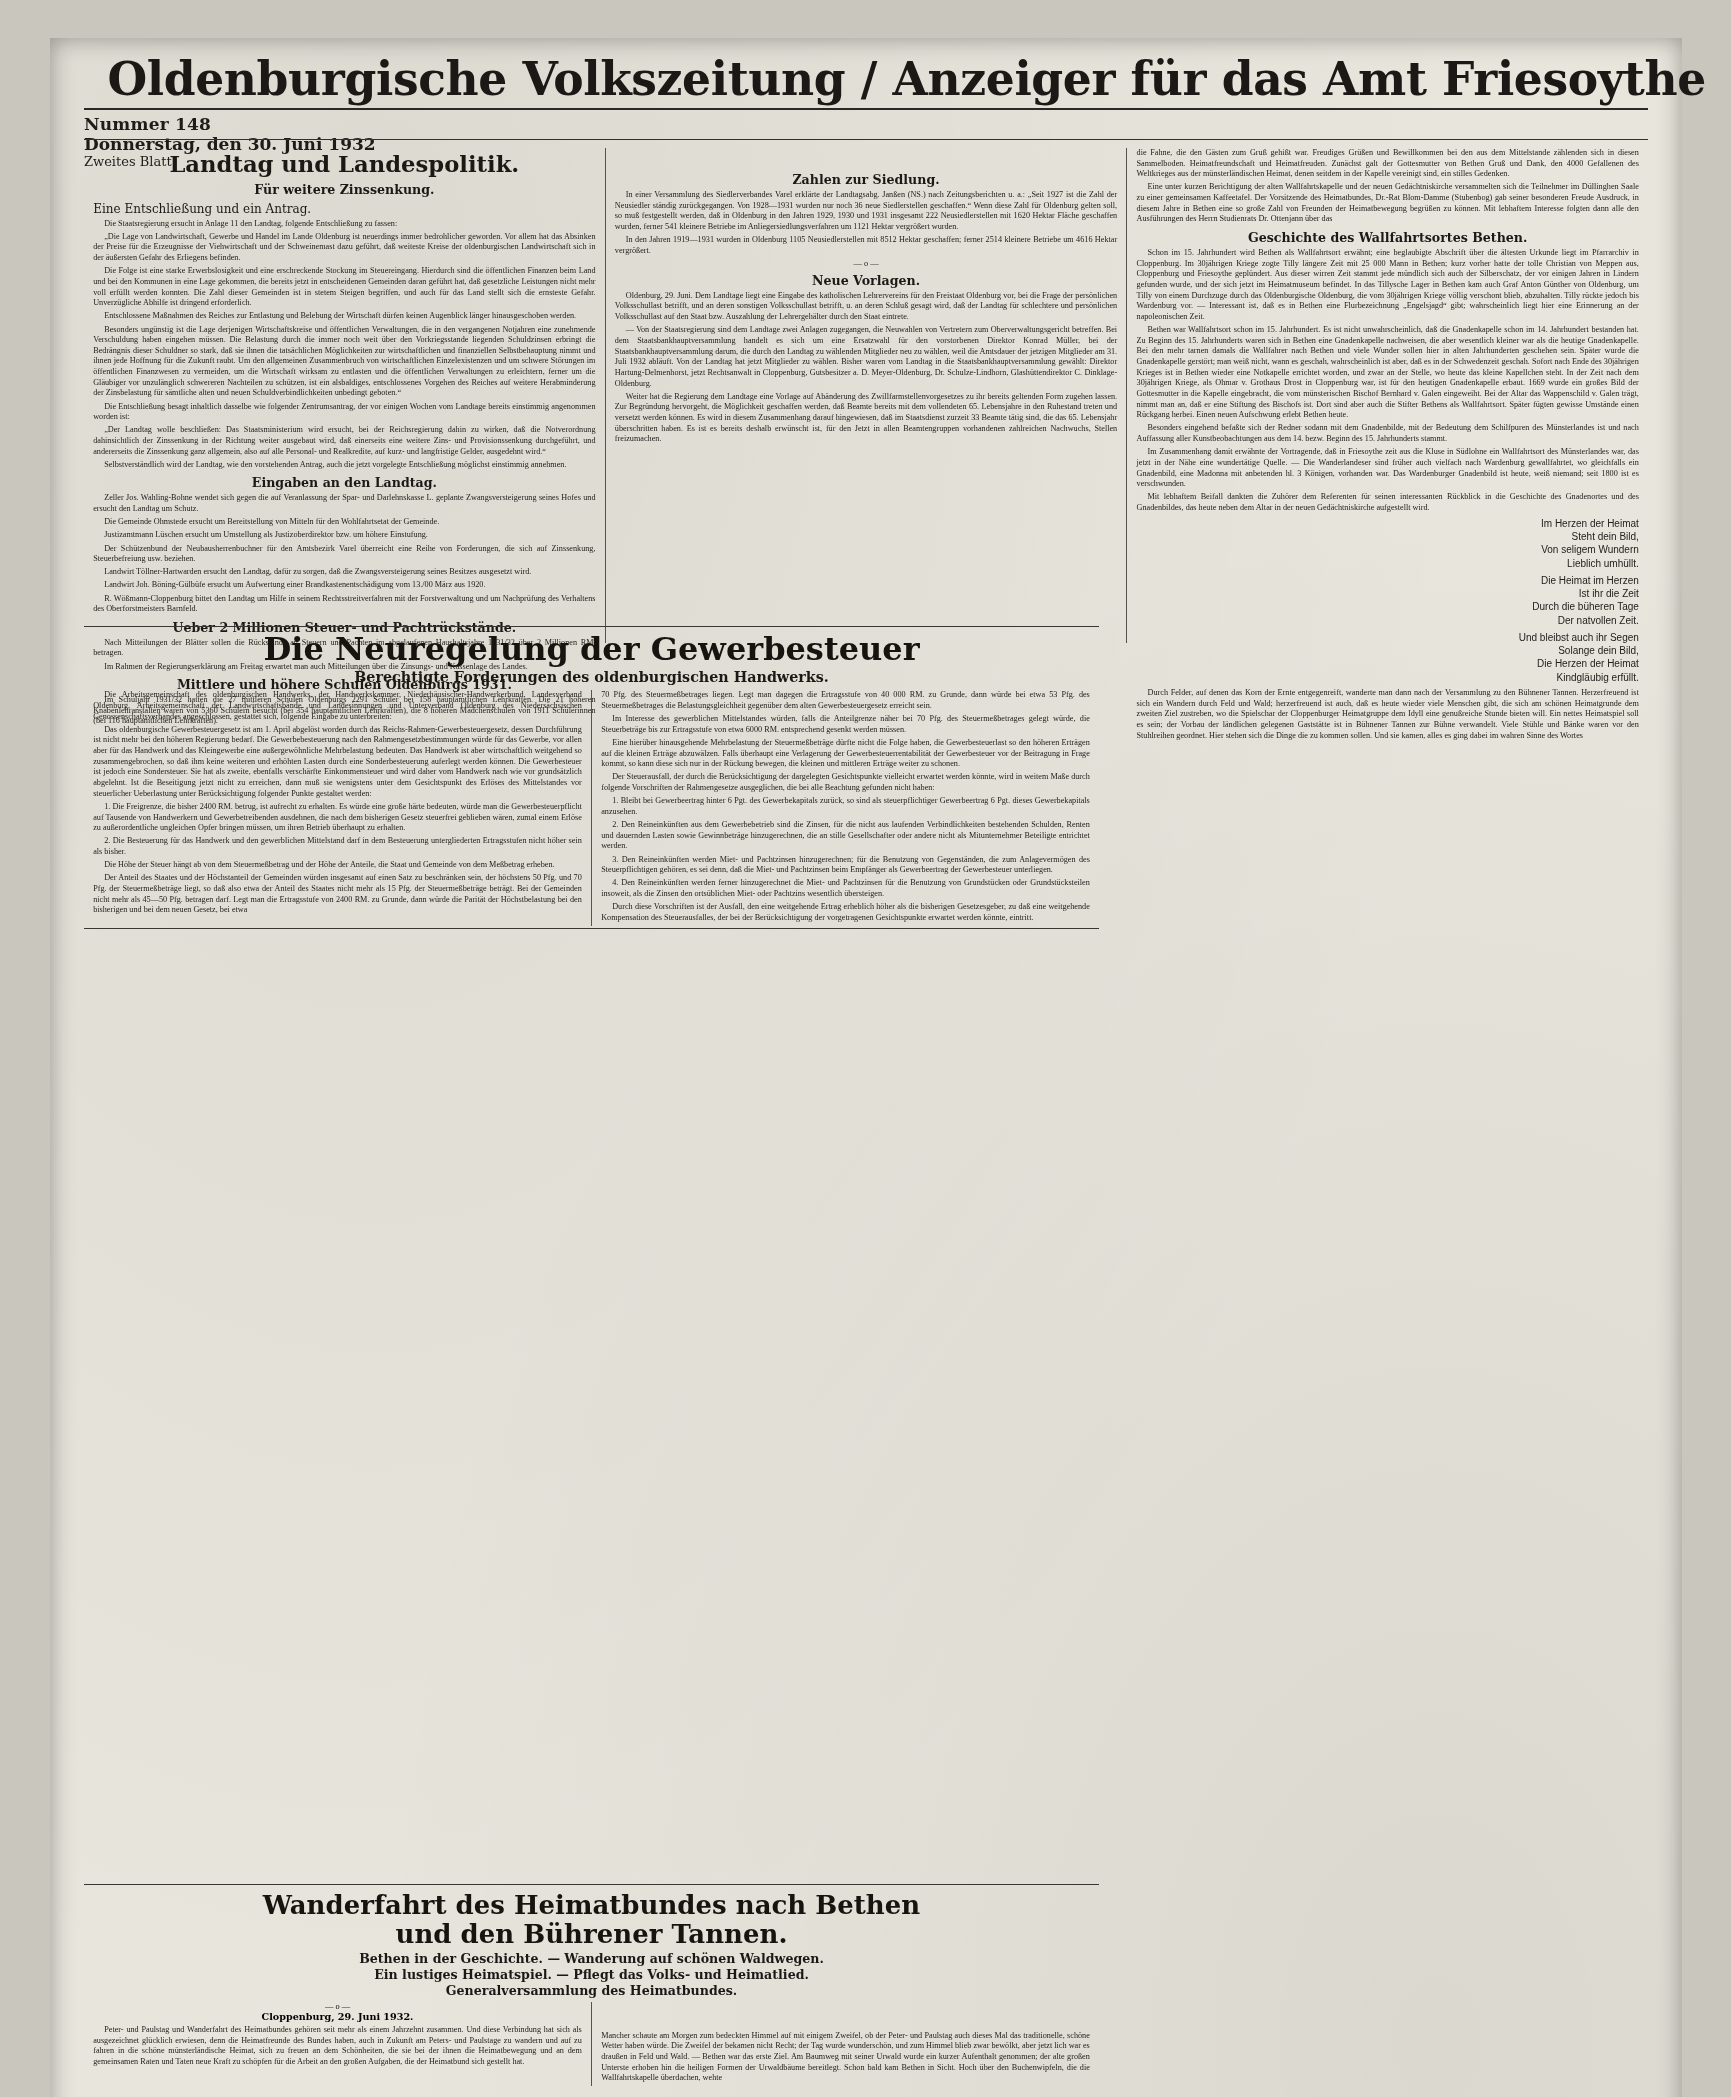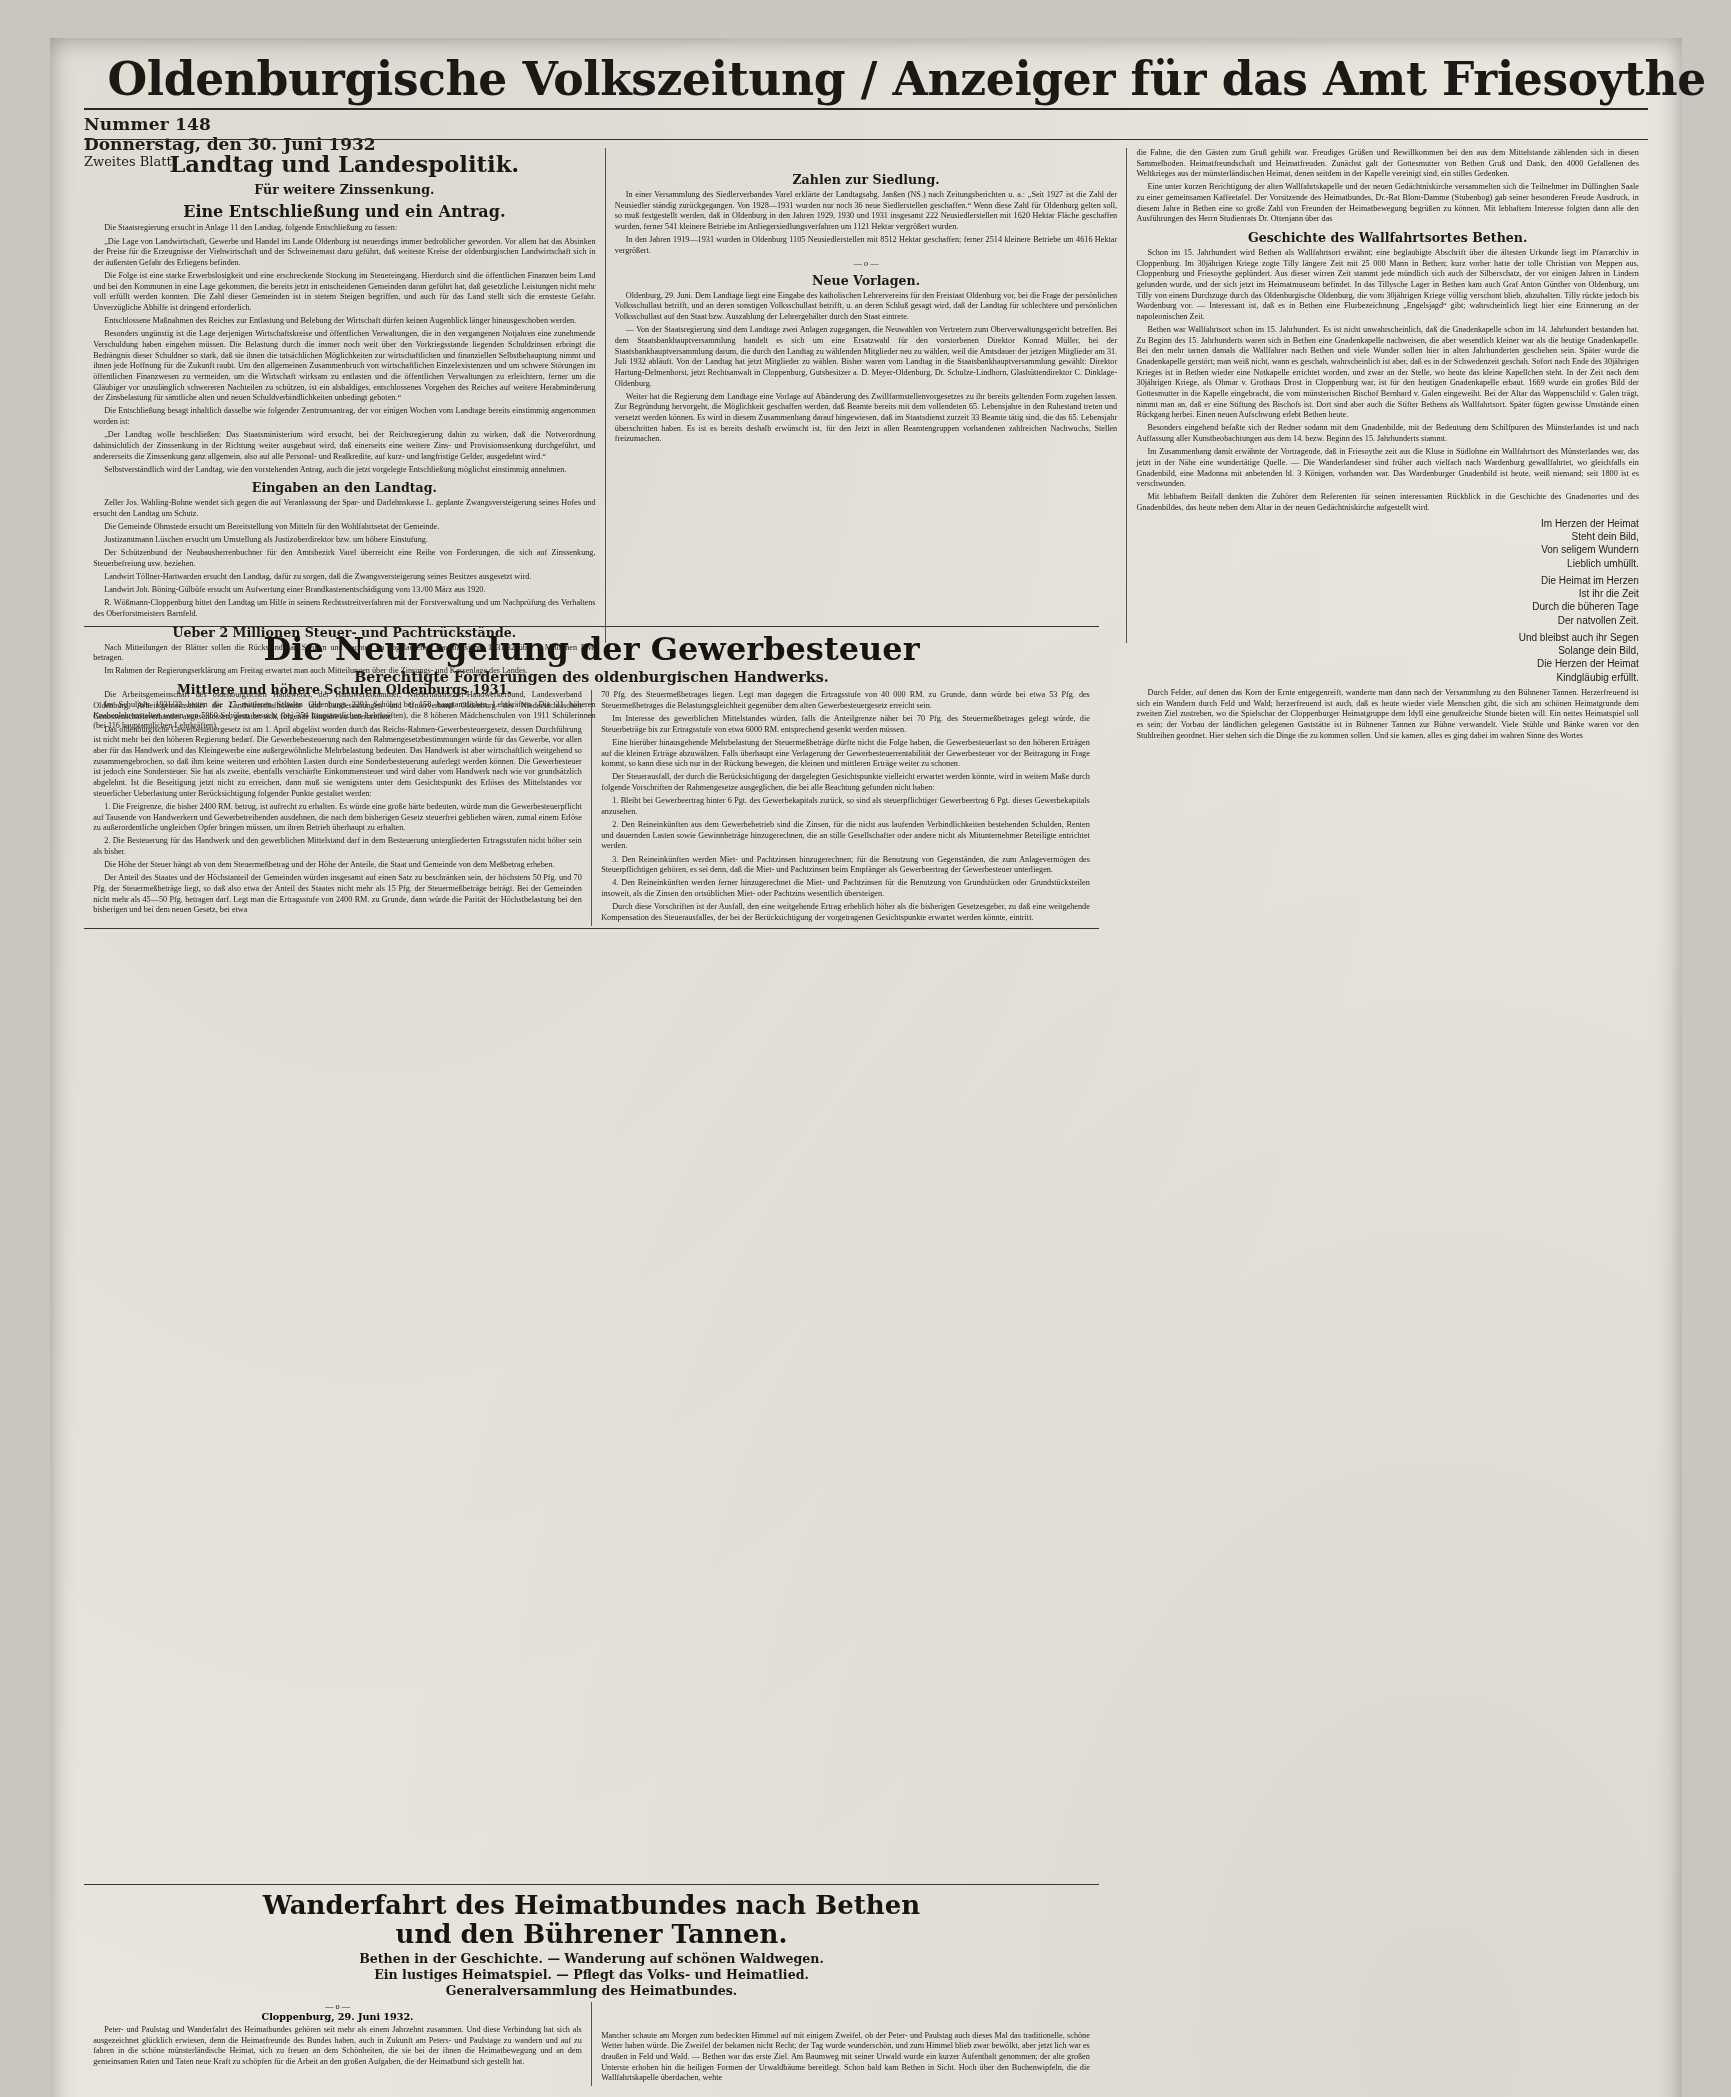--- a/index.html
+++ b/index.html
@@ -92,23 +92,22 @@
     font-family:"DejaVu Serif", serif;
     font-weight:bold;
     text-align:center;
     font-size:12.6px;
     line-height:1.15;
     margin:5.9px 0 2.5px 0;
     color:#1b1916;
   }
   h3.sub2{
     font-family:"DejaVu Serif", serif;
-    font-weight:bold;
-    text-align:center;
-    font-size:16px;
+    font-weight:normal;
+    font-size:12px;
     line-height:1.2;
     margin:4.2px 0 2.5px 0;
     color:#1b1916;
   }
   .dash{
     text-align:center;font-size:8.4px;margin:1.7px 0 3.4px 0;color:#23211e;
   }
   .band-title{
     font-family:"DejaVu Serif", serif;
     font-weight:bold;text-align:center;

